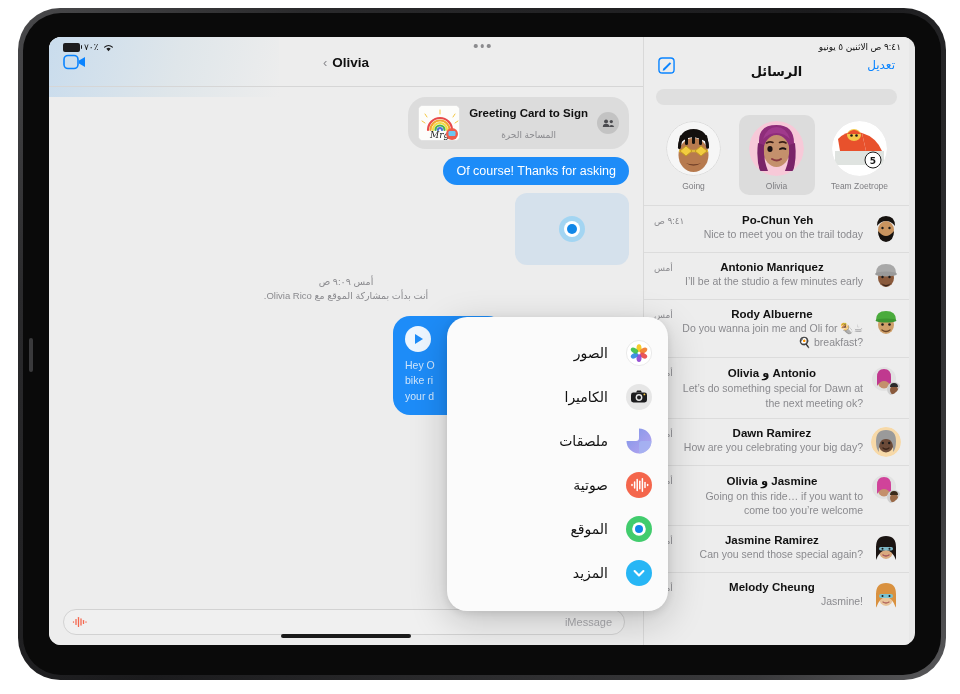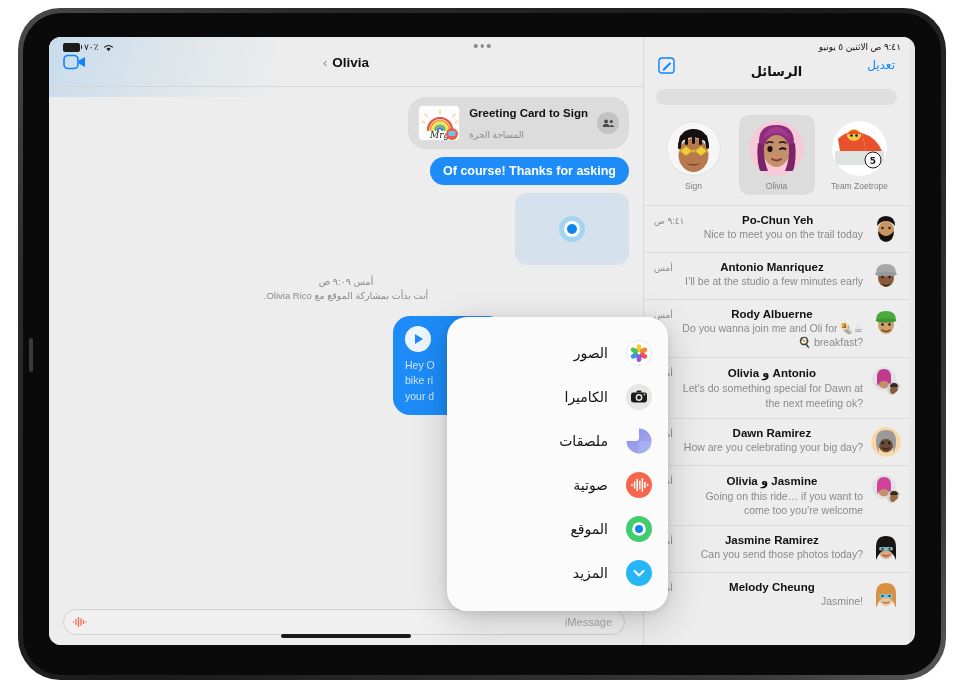--- a/index.html
+++ b/index.html
@@ -99,29 +99,29 @@
     padding: 8px 10px; display: flex; align-items: center; gap: 9px;
     max-width: 240px;
   }
   .card-thumb {
     width: 42px; height: 36px; border-radius: 5px; flex: none;
     background: #fdfdfb; border: 1px solid #e2e2e2;
     position: relative; overflow: hidden;
   }
   .card-texts { min-width: 0; }
   .card-title { font-size: 11.5px; font-weight: bold; color: #111; white-space: nowrap; }
-  .card-sub { font-size: 9px; color: #8a8a8e; direction: rtl; text-align: left; margin-top: 11px; }
+  .card-sub { font-size: 9px; color: #8a8a8e; direction: rtl; text-align: center; margin-top: 11px; }
   .card-avatar {
     width: 22px; height: 22px; border-radius: 50%; background: #c3c3c3;
     flex: none; display: flex; align-items: center; justify-content: center;
   }
 
   .blue-bubble {
     background: #1d8cf8; color: #fff; border-radius: 17px;
-    padding: 7px 13px; font-size: 12.5px; max-width: 330px; font-weight: bold;
+    padding: 7px 13px; font-size: 12.5px; max-width: 330px;
   }
   .map-bubble {
     width: 114px; height: 72px; background: #d5e1ec; border-radius: 12px;
     display: flex; align-items: center; justify-content: center;
   }
   .loc-dot-outer {
     width: 26px; height: 26px; border-radius: 50%;
     background: #a3d5f2; display:flex; align-items:center; justify-content:center;
   }
   .loc-dot-mid { width: 16px; height: 16px; border-radius: 50%; background:#fff; display:flex; align-items:center; justify-content:center;}
@@ -372,21 +372,21 @@
                   <rect x="26" y="9" width="3" height="14" rx="1.5"></rect>
                   <rect x="33" y="10" width="3" height="14" rx="1.5"></rect>
                   <rect x="39" y="14" width="3" height="14" rx="1.5" transform="rotate(-10 40 20)"></rect>
                 </g>
                 <path d="M20 42 Q27.5 47 35 42 Q27.5 45 20 42 Z" fill="#5a2d1c"></path>
                 <path d="M13 30 L42 30" stroke="#e0b93a" stroke-width="2.5"></path>
                 <path d="M14 30 l6-5 6 5 -6 5 z" fill="#f2cc3f" stroke="#c49a22" stroke-width="1"></path>
                 <path d="M29 30 l6-5 6 5 -6 5 z" fill="#f2cc3f" stroke="#c49a22" stroke-width="1"></path>
               </svg>
             </div>
-            <span class="pinned-name">Sign</span>
+            <span class="pinned-name">Going</span>
           </div>
 
           <div class="pinned selected">
             <div class="pinned-av">
               <svg viewBox="0 0 55 55" width="55" height="55">
                 <circle cx="27.5" cy="27.5" r="27.5" fill="#f7c9d8"></circle>
                 <path d="M10 20 Q10 4 27.5 4 Q45 4 45 22 L45 48 Q40 42 38 30 L17 30 Q15 42 10 48 Z" fill="#8e2d7a"></path>
                 <ellipse cx="27.5" cy="30" rx="13" ry="16" fill="#c4906c"></ellipse>
                 <path d="M14 18 Q18 6 27.5 6 Q37 6 41 18 Q35 12 27.5 12 Q20 12 14 18 Z" fill="#a03a8c"></path>
                 <ellipse cx="21" cy="28" rx="2.6" ry="3" fill="#1a1012"></ellipse>
@@ -540,21 +540,21 @@
                 <ellipse cx="15" cy="16" rx="7.5" ry="9" fill="#d9a97e"></ellipse>
                 <path d="M5 13 Q5 2 15 2 Q25 2 25 13 L25 26 Q21 16 15 16 Q9 16 5 26 Z" fill="#1a1412"></path>
                 <rect x="8" y="13" width="14" height="3.5" rx="1.7" fill="#8fd4e8" opacity="0.85"></rect>
                 <circle cx="11.5" cy="14.7" r="1" fill="#1a1a1a"></circle>
                 <circle cx="18.5" cy="14.7" r="1" fill="#1a1a1a"></circle>
                 <path d="M12 21 q3 2 6 0" stroke="#a3525a" stroke-width="1.4" fill="none" stroke-linecap="round"></path>
               </svg>
             </div>
             <div class="conv-body">
               <div class="conv-name">Jasmine Ramirez</div>
-              <div class="conv-prev">Can you send those photos today?</div>
+              <div class="conv-prev">Can you send those special again?</div>
             </div>
             <div class="conv-time">أمس</div>
           </div>
 
           <div class="conv">
             <div class="conv-av">
               <svg viewBox="0 0 30 30" width="30" height="30">
                 <circle cx="15" cy="15" r="15" fill="#ededed"></circle>
                 <ellipse cx="15" cy="16" rx="7.5" ry="9" fill="#e8c49a"></ellipse>
                 <path d="M5 13 Q5 2 15 2 Q25 2 25 13 L25 27 Q21 16 15 16 Q9 16 5 27 Z" fill="#d9913f"></path>

